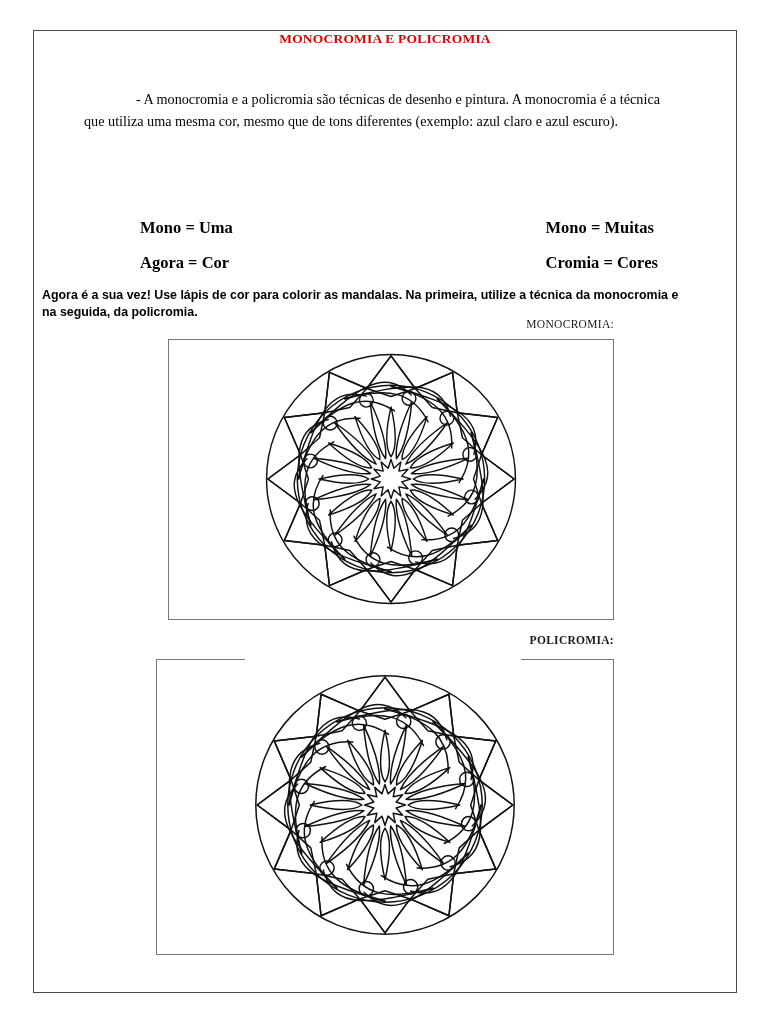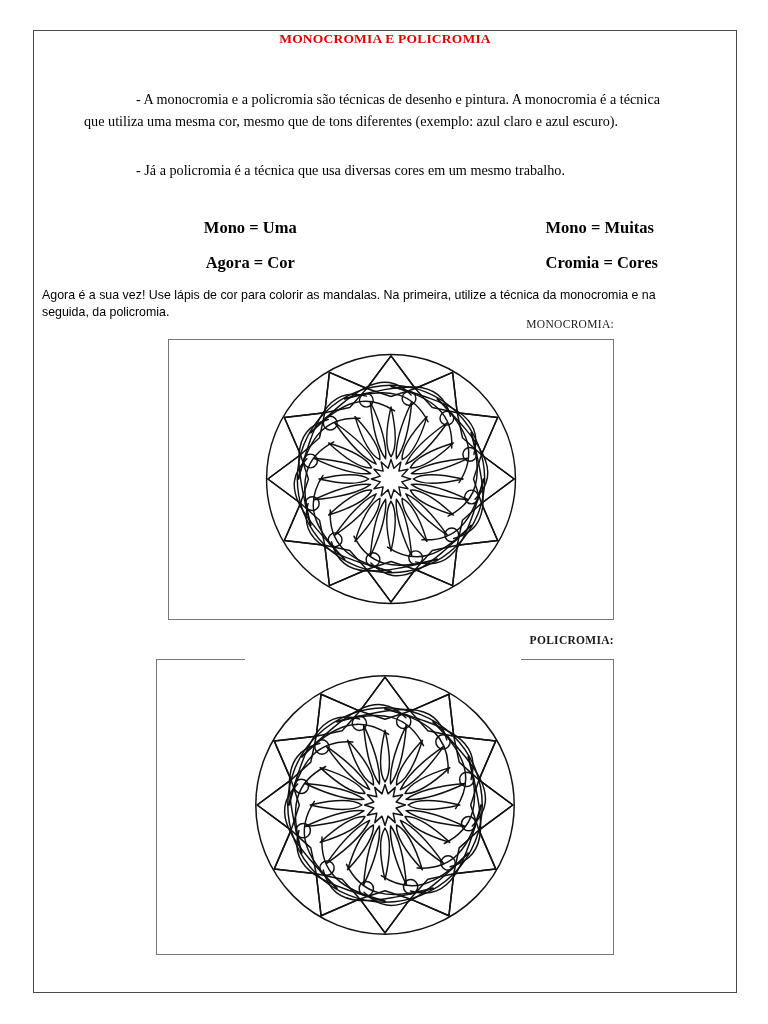--- a/index.html
+++ b/index.html
@@ -72,30 +72,30 @@
     width: 576px;
     font-family: "Liberation Serif", serif;
     font-weight: bold;
     font-size: 16.5px;
   }
   .defs-row {
     display: flex;
     justify-content: space-between;
     margin-bottom: 15px;
   }
-  .defs-left { width: 48%; text-align: center; padding-left: 56px; box-sizing: border-box;}
+  .defs-left { width: 48%; text-align: left; padding-left: 56px; box-sizing: border-box;}
   .defs-right { width: 48%; text-align: left; padding-left: 162px; box-sizing: border-box;}
 
   #instructions {
     position: absolute;
     left: 42px;
     top: 287px;
     width: 648px;
     font-family: "Liberation Sans", sans-serif;
-    font-weight: normal;
+    font-weight: bold;
     font-size: 12.4px;
     line-height: 16.5px;
     color: #000;
   }
 
   .mandala-section {
     position: absolute;
   }
   .mandala-caption {
     position: absolute;
@@ -136,21 +136,20 @@
 </head>
 <body>
 
 <div id="page">
 
   <div id="page-frame"></div>
 
   <div id="doc-title">MONOCROMIA E POLICROMIA</div>
 
   <div class="body-para" id="para-1">- A monocromia e a policromia são técnicas de desenho e pintura. A monocromia é a técnica que utiliza uma mesma cor, mesmo que de tons diferentes (exemplo: azul claro e azul escuro).</div>
-  <div class="body-para" id="para-2">- Já a policromia é a técnica que usa diversas cores em um mesmo trabalho.</div>
 
   <div class="defs-grid">
     <div class="defs-row">
       <div class="defs-left">Mono = Uma</div>
       <div class="defs-right">Mono = Muitas</div>
     </div>
     <div class="defs-row">
       <div class="defs-left">Agora = Cor</div>
       <div class="defs-right">Cromia = Cores</div>
     </div>

